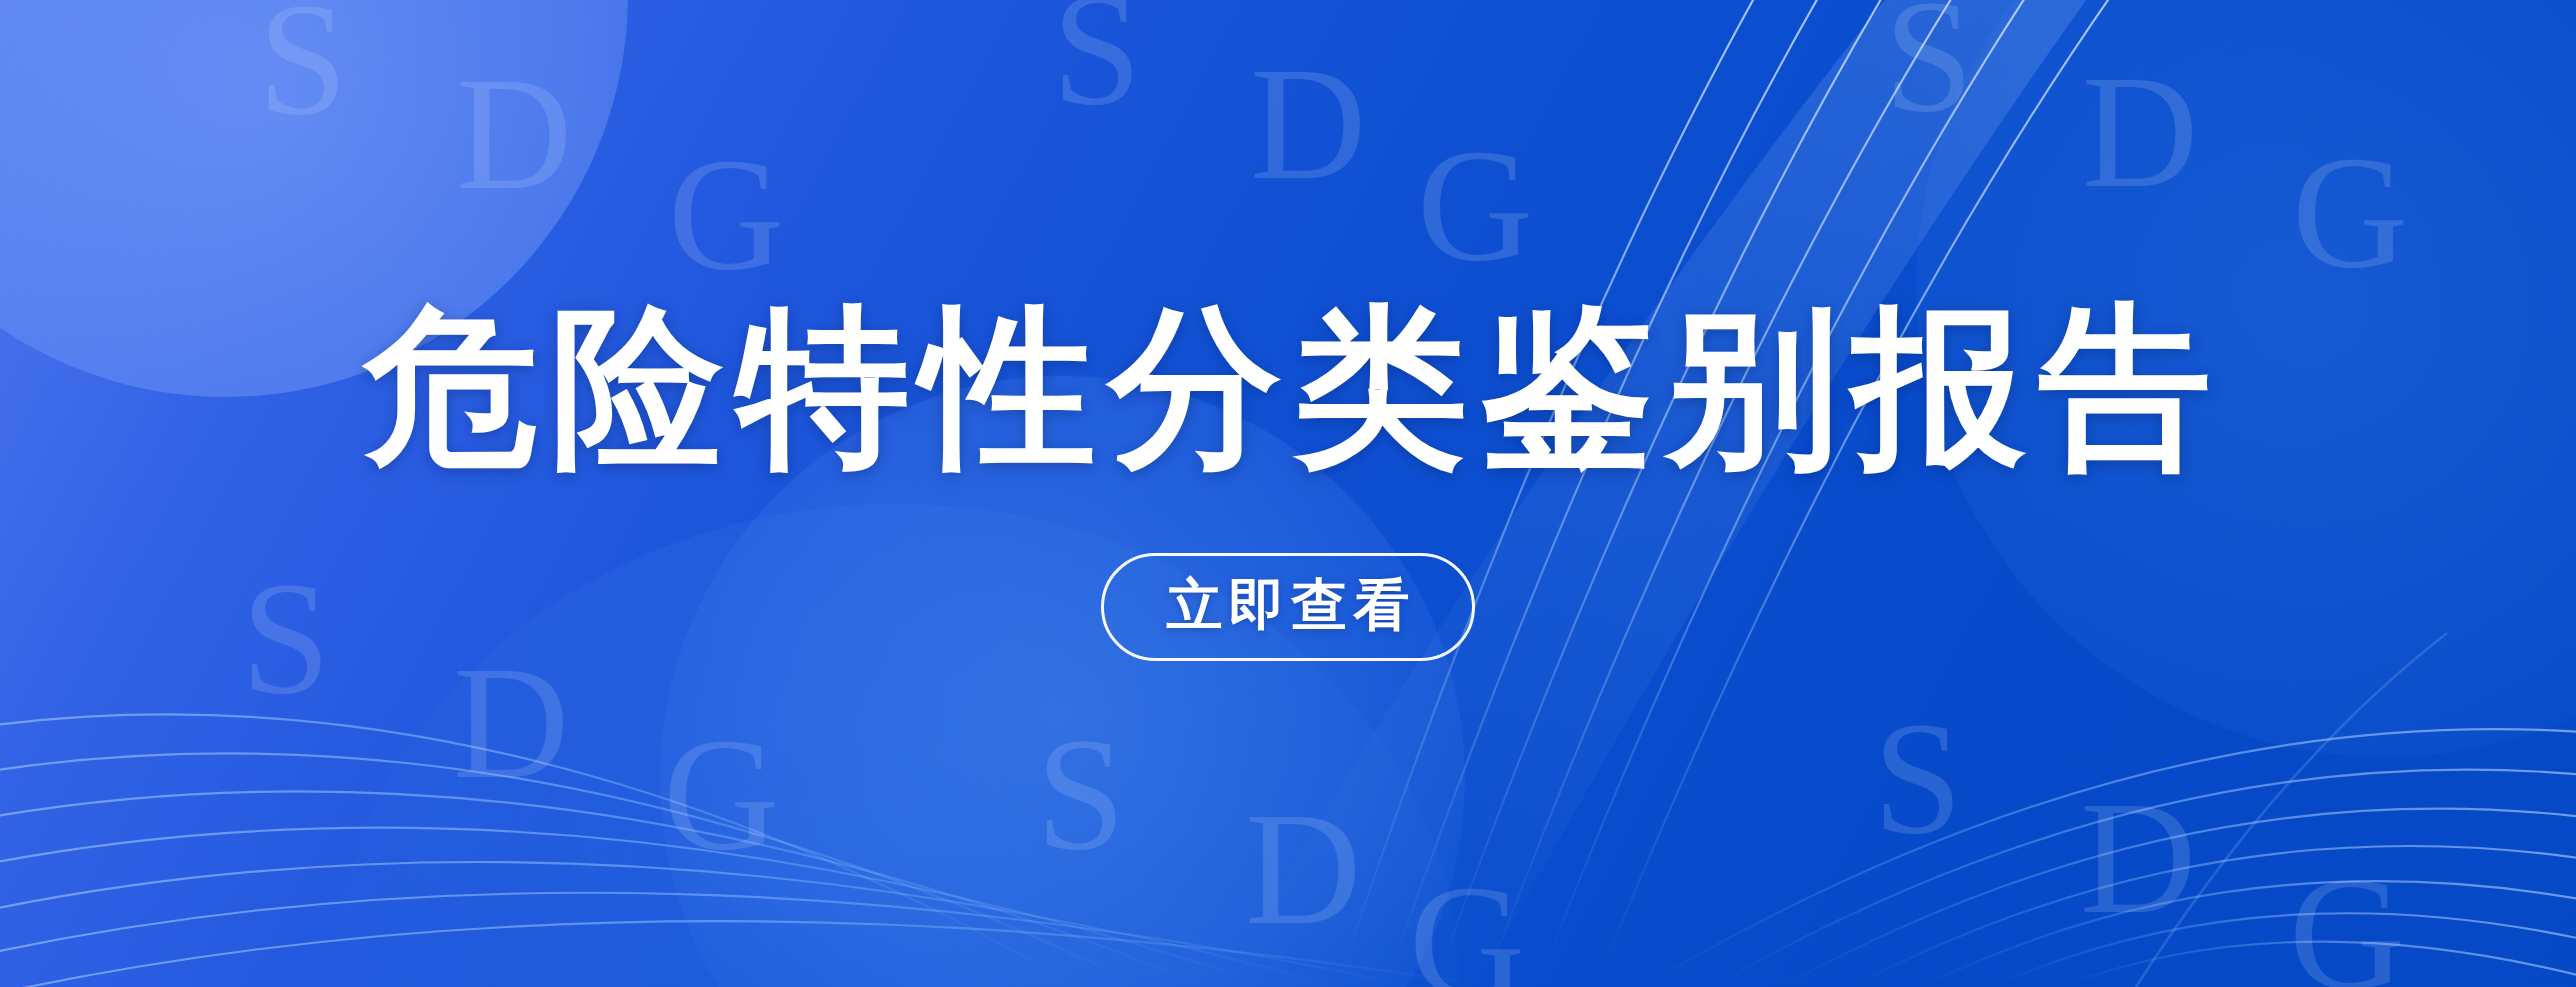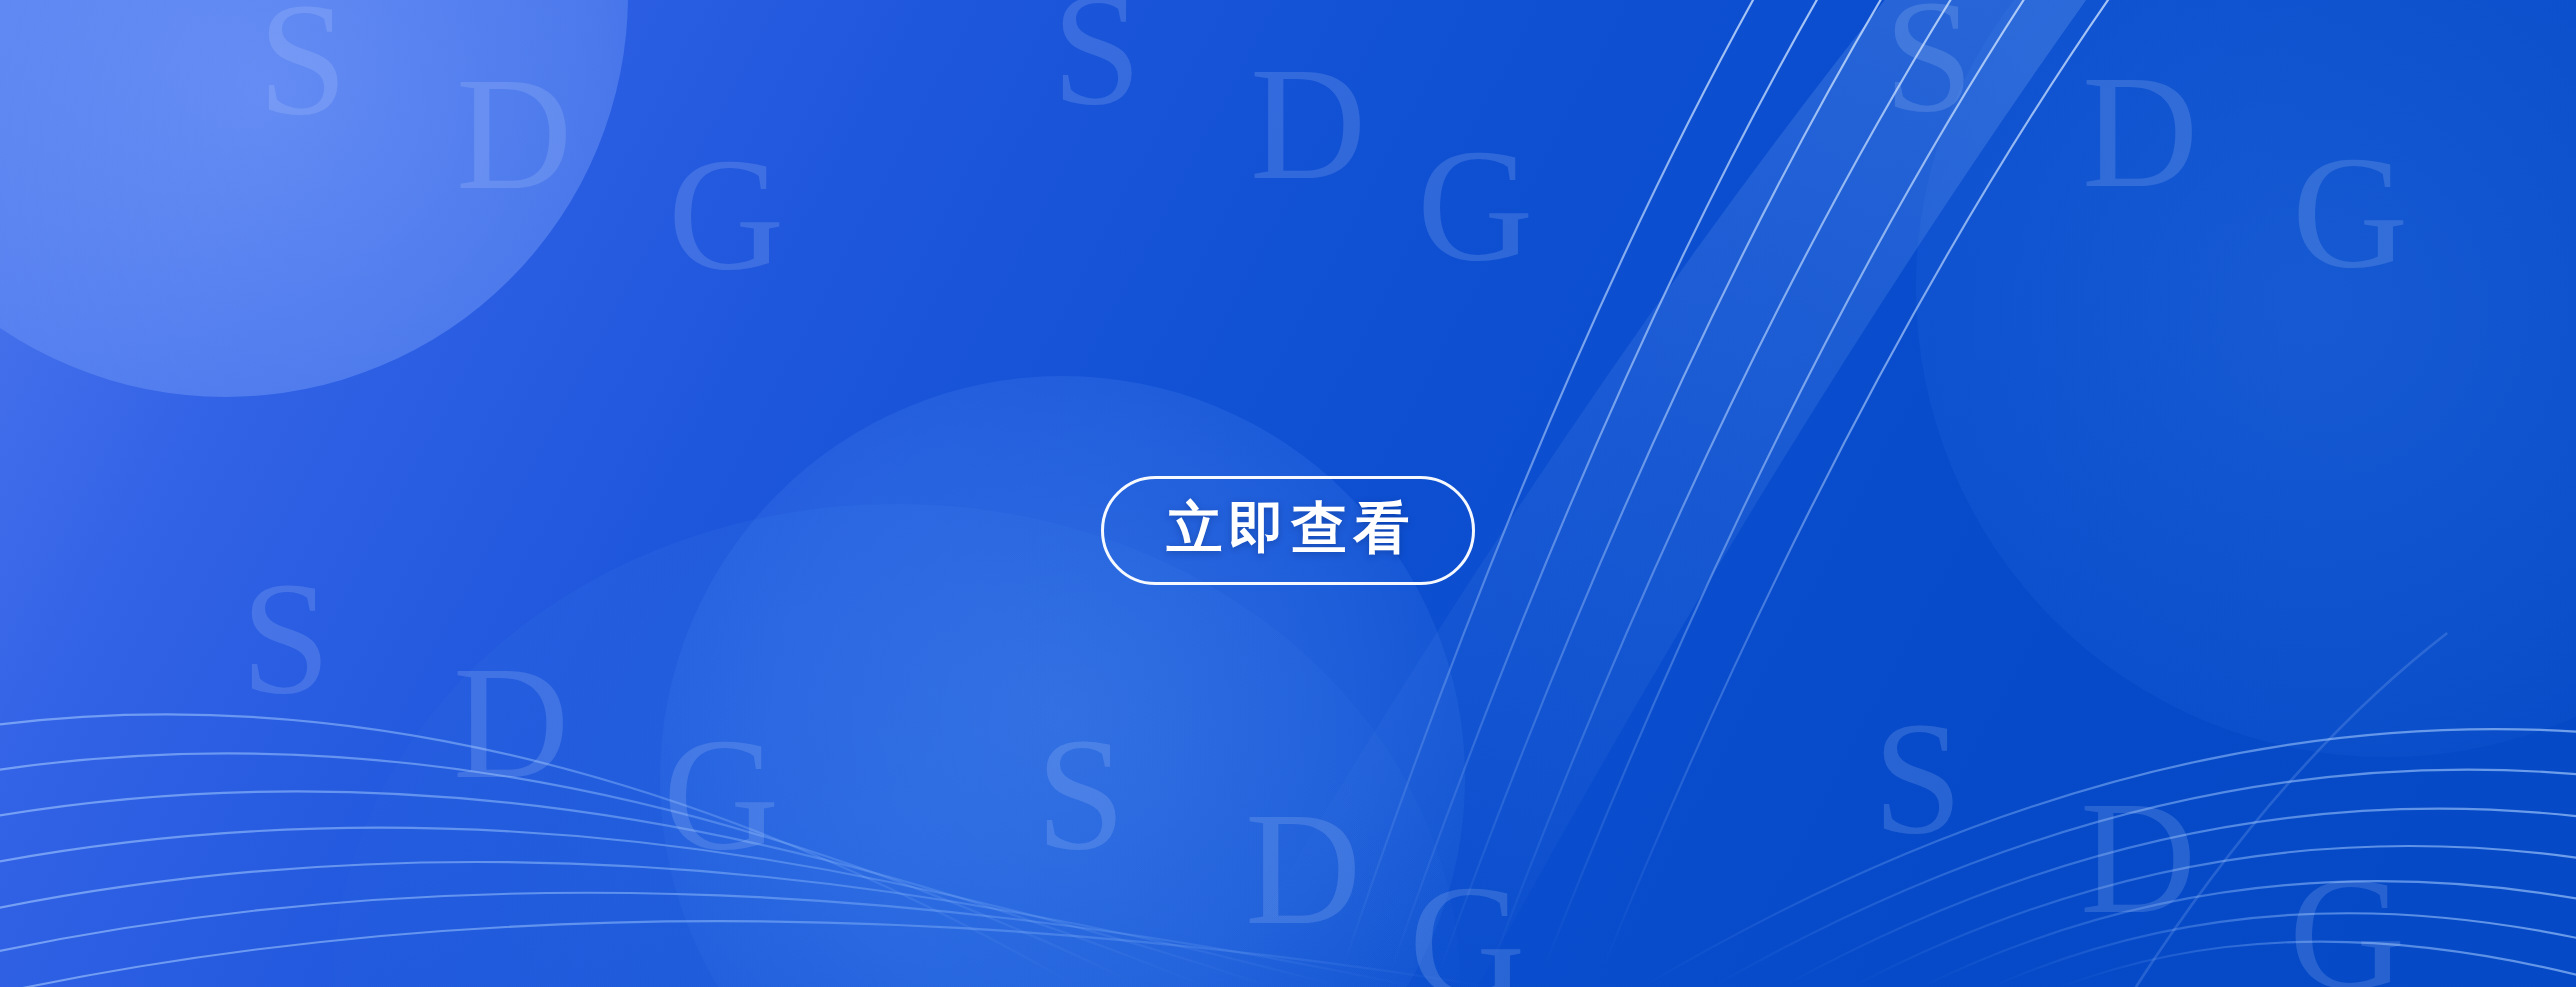--- a/index.html
+++ b/index.html
@@ -213,20 +213,21 @@
     <span class="wm" style="left:1036px;top:714px;font-size:161px;">S</span>
     <span class="wm" style="left:1873px;top:698px;font-size:161px;">S</span>
     <span class="wm" style="left:663px;top:714px;font-size:161px;">G</span>
     <span class="wm" style="left:1245px;top:789px;font-size:161px;">D</span>
     <span class="wm" style="left:2080px;top:778px;font-size:161px;">D</span>
     <span class="wm" style="left:1409px;top:861px;font-size:161px;">G</span>
     <span class="wm" style="left:2289px;top:853px;font-size:161px;">G</span>
   </div>
 
   <div class="content">
+    <h1 class="title">危险特性分类鉴别报告</h1>
 
     <button class="cta">
       <span class="cta-label">立即查看</span>
     </button>
   </div>
 
 </div>
 
 
 </body></html>

